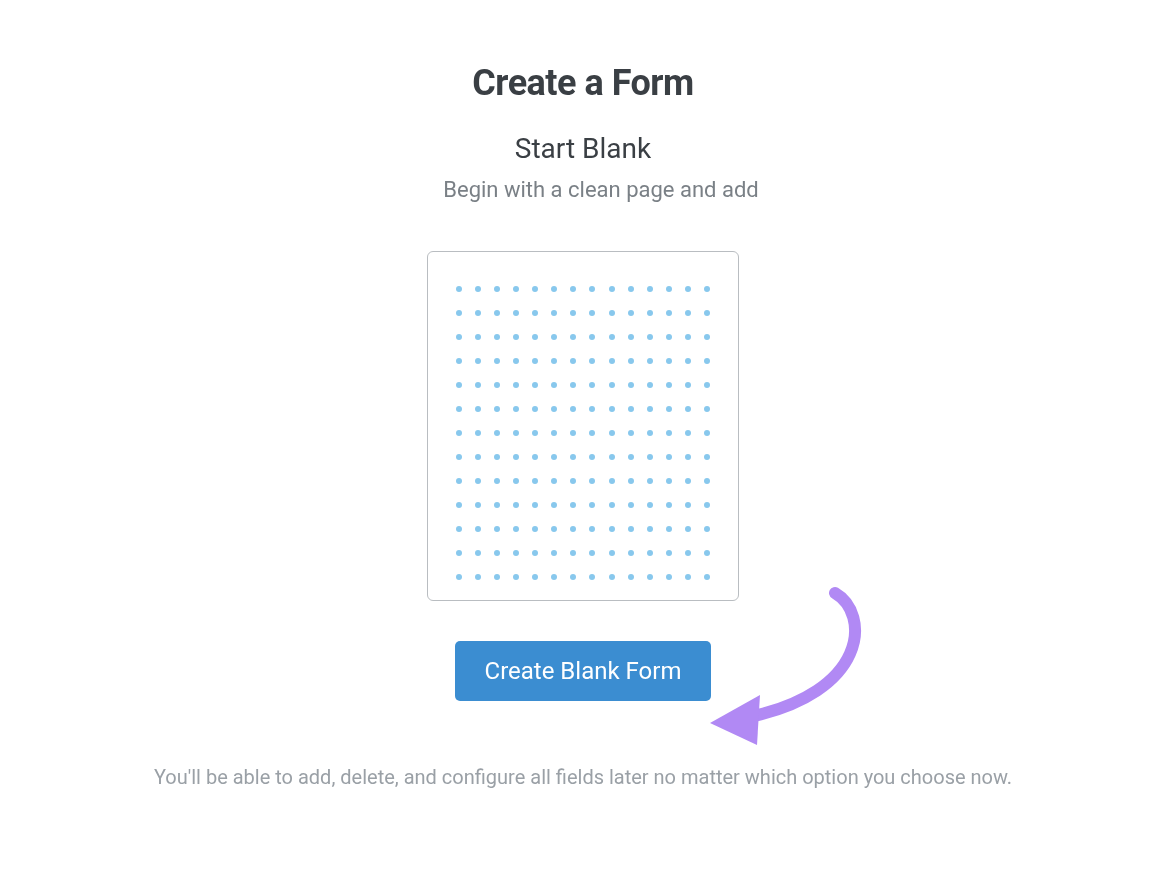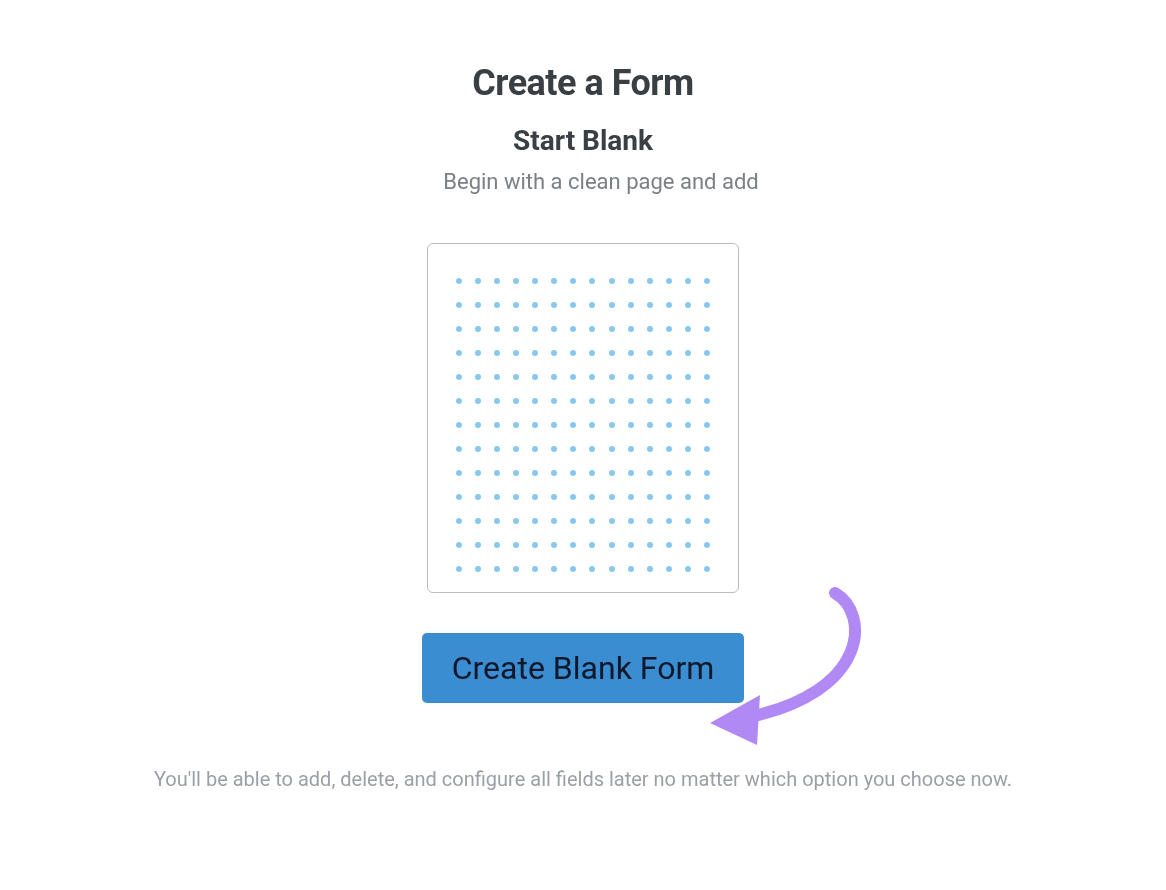--- a/index.html
+++ b/index.html
@@ -18,23 +18,23 @@
       text-align: center;
       font-size: 36px;
       font-weight: 700;
       color: #3a3f44;
       margin-top: 62px;
       letter-spacing: -0.5px;
     }
     .section-title {
       text-align: center;
       font-size: 28px;
-      font-weight: 700;
+      font-weight: 400;
       color: #3a3f44;
-      margin-top: 20px;
+      margin-top: 28px;
     }
     .section-description {
       text-align: center;
       font-size: 22px;
       font-weight: 400;
       color: #7a8086;
       margin-top: 8px;
       line-height: 1.55;
       padding-left: 36px;
     }
@@ -65,25 +65,25 @@
       background: #88c8ed;
     }
     .button-container {
       display: flex;
       justify-content: center;
       margin-top: 40px;
       position: relative;
     }
     .create-button {
       background: #3b8dd1;
-      color: #0f172a;
+      color: #ffffff;
       border: none;
       border-radius: 5px;
       padding: 16px 30px;
-      font-size: 32px;
+      font-size: 24px;
       font-weight: 400;
       cursor: pointer;
       font-family: inherit;
     }
     .footer-note {
       text-align: center;
       font-size: 20px;
       color: #9aa0a6;
       margin-top: 64px;
       padding: 0 20px;

